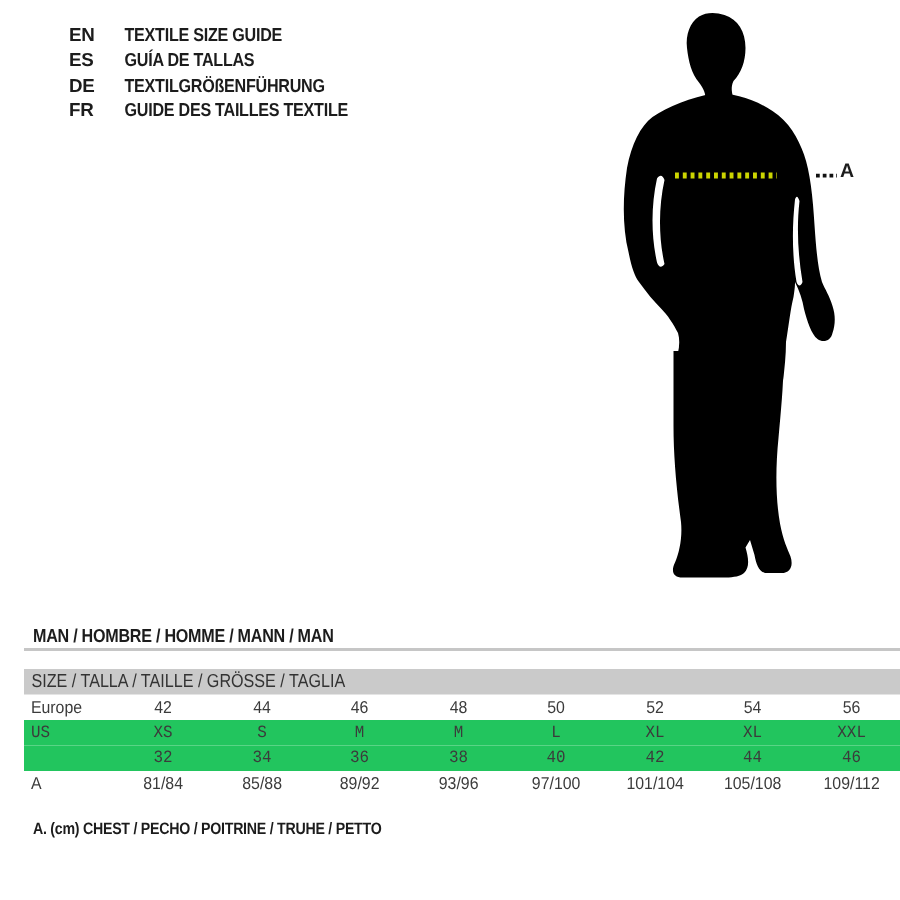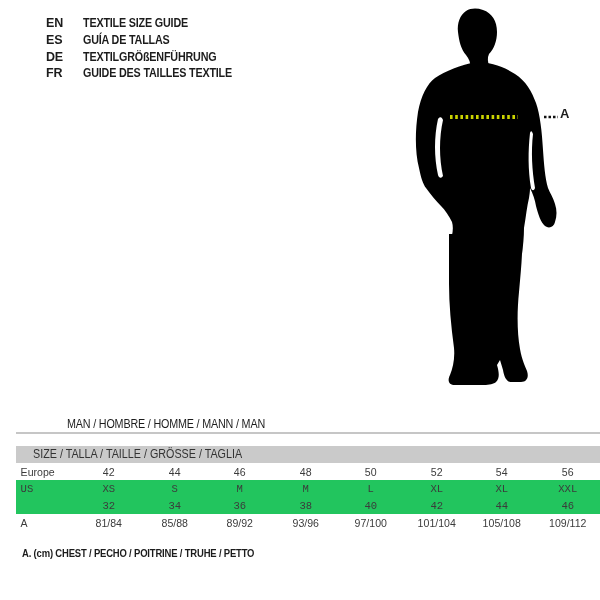--- a/index.html
+++ b/index.html
@@ -15,28 +15,28 @@
   .lang-code { width:37px; flex:0 0 37px; }
 
   
   .product-lines { position:absolute; left:22px; top:107px; font-weight:bold; font-size:13.5px; line-height:18.5px; letter-spacing:-0.2px; }
 
   
   .figure { position:absolute; left:405px; top:4px; width:160px; height:395px; }
   .measure-label { position:absolute; left:560px; top:106px; font-size:13px; font-weight:bold; }
 
   
-  .section-heading { position:absolute; left:22px; top:417px; font-size:12.5px; font-weight:normal; letter-spacing:-0.2px;margin-left:45px; }
+  .section-heading { position:absolute; left:22px; top:417px; font-size:12.5px; font-weight:bold; letter-spacing:-0.2px; }
 
   
   .divider { position:absolute; left:16px; top:432px; width:584px; height:1.5px; background:#c6c6c6; }
 
   
   .size-table { position:absolute; left:16px; top:446px; width:584px; font-size:11.5px; color:#3b3b3b; }
-  .table-header { height:17px; background:#cacaca; line-height:17px; padding-left:17px; color:#333; font-size:12.5px; }
+  .table-header { height:17px; background:#cacaca; line-height:17px; padding-left:5px; color:#333; font-size:12.5px; }
   .table-row { display:grid; grid-template-columns:60px repeat(8,1fr); height:17px; align-items:center; }
   .rows .table-row:nth-child(2), .rows .table-row:nth-child(3) { background:#22c55e;font-family:Liberation Mono, monospace; }
   .row-label { padding-left:5px; transform:scaleX(0.92); transform-origin:0 50%; white-space:nowrap; }
   .cell { text-align:center; transform:scaleX(0.92); }
 
   
   .footnote { position:absolute; left:22px; top:547px; font-size:11px; font-weight:bold; letter-spacing:-0.2px; }
 </style>
 </head>
 <body>

